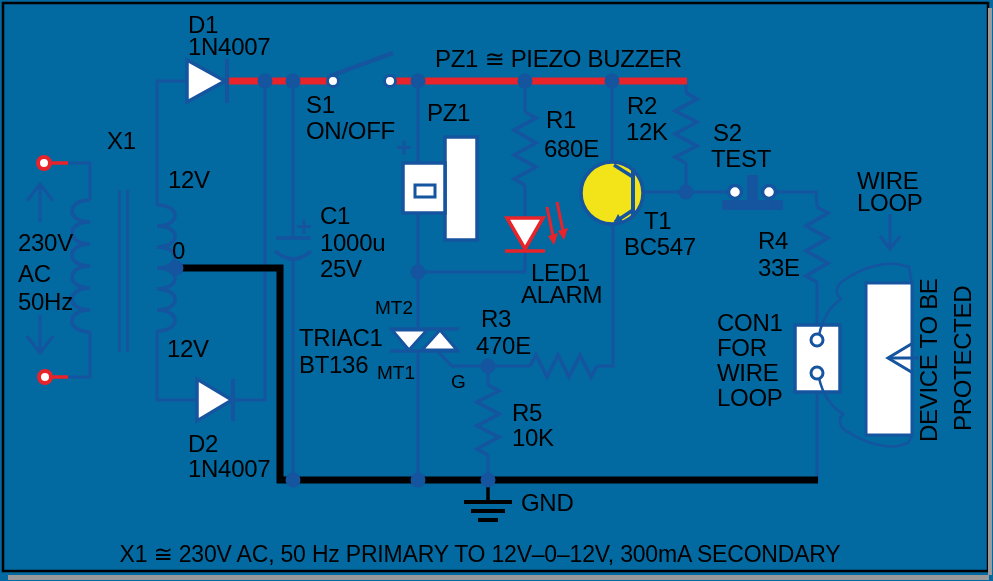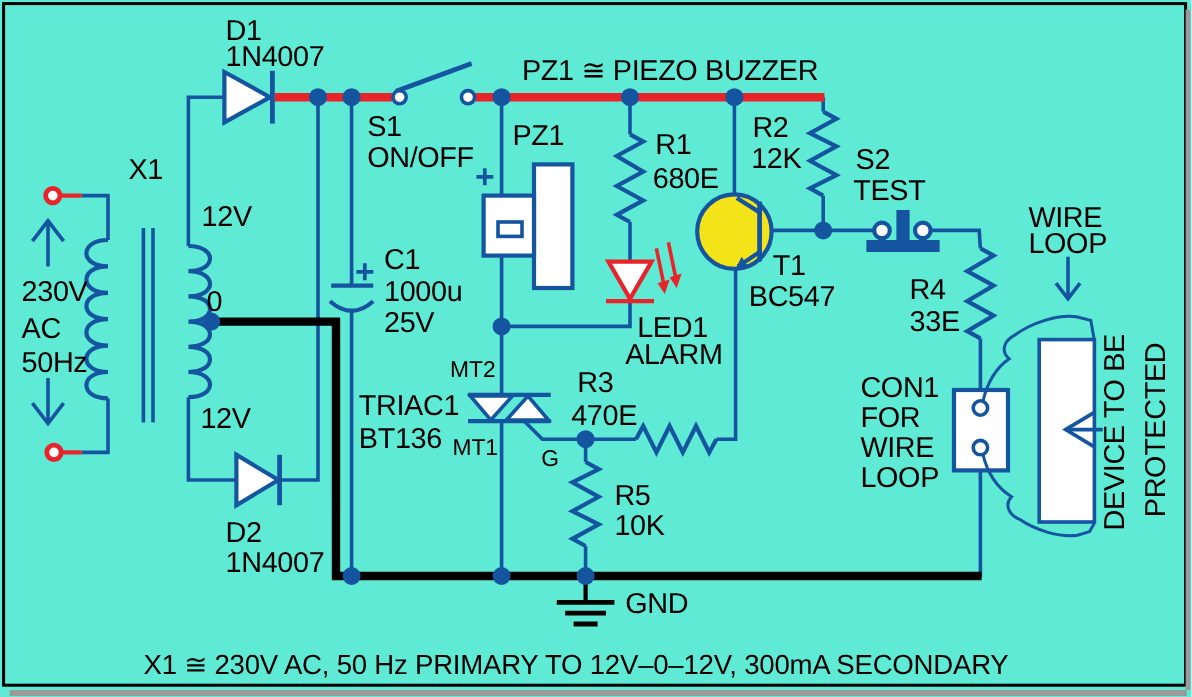--- a/index.html
+++ b/index.html
@@ -1,16 +1,16 @@
 <!DOCTYPE html>
 <html><head>
 <meta charset="utf-8">
 <style>
   html,body{margin:0;padding:0;background:#ffffff;}
-  .stage{position:relative;width:993px;height:581px;background:#5eead4;overflow:hidden;}
+  .stage{position:relative;width:993px;height:581px;background:#0369a1;overflow:hidden;}
   svg{position:absolute;left:0;top:0;}
   text{font-family:"Liberation Sans","DejaVu Sans",sans-serif;fill:#000;}
   .lbl{font-size:24px;letter-spacing:-0.3px;}
   .lbl-sm{font-size:19px;}
   .cap{font-size:23px;letter-spacing:-0.2px;}
   .plus{font-size:28px;font-weight:bold;fill:#15549e;}
   .wire{stroke:#15549e;stroke-width:3;fill:none;}
   .comp{stroke:#15549e;stroke-width:3.5;fill:none;}
   .compw{stroke:#15549e;stroke-width:3.5;fill:#ffffff;}
   .rail{stroke:#e8232a;stroke-width:7;fill:none;}

